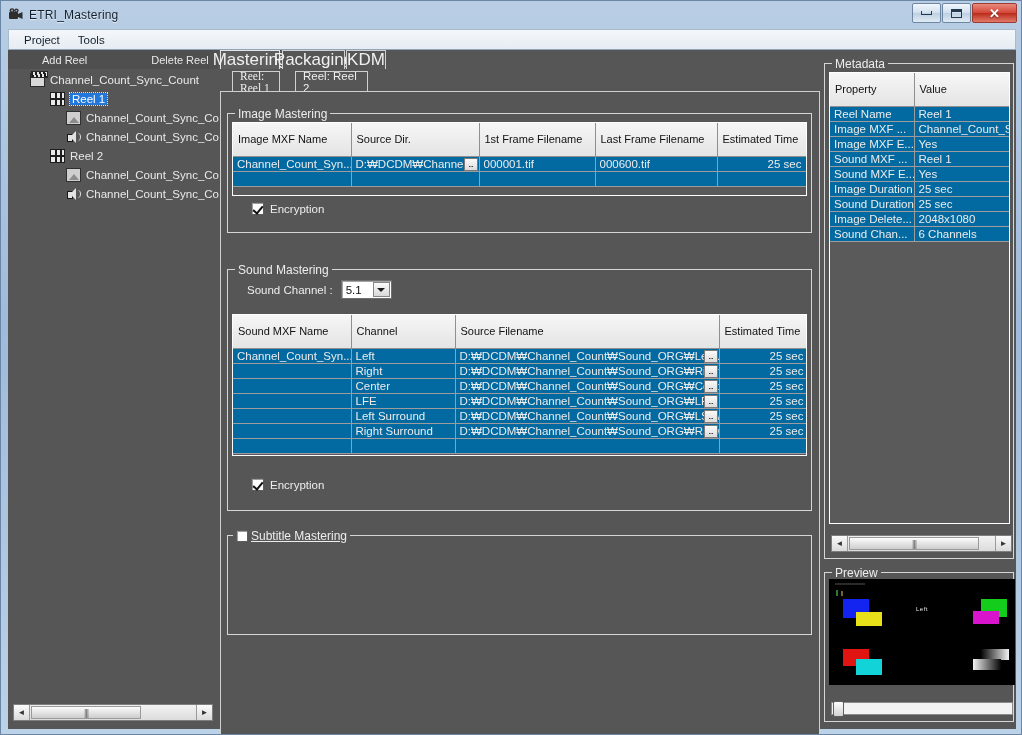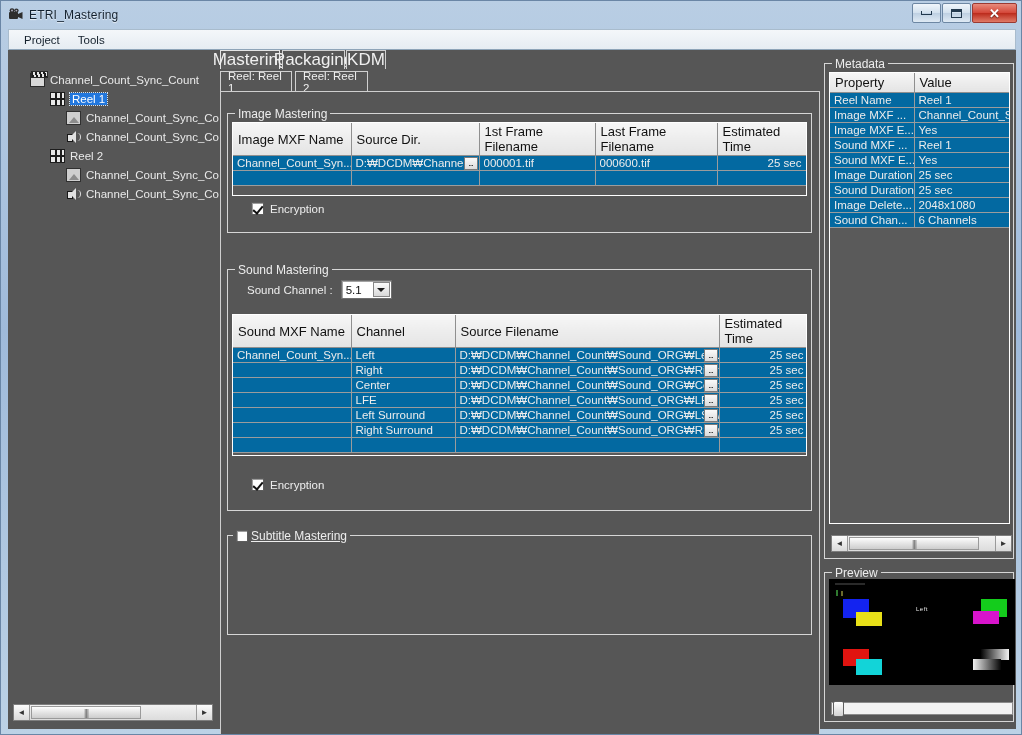--- a/index.html
+++ b/index.html
@@ -207,22 +207,22 @@
     color: #ededed; font-size: 12px; white-space: nowrap;
     display:flex; align-items:center; gap:3px;
   }
 
   
   .tbl { width: 100%; border-collapse: collapse; table-layout: fixed; }
   .tbl th {
     background: linear-gradient(180deg,#f6f6f6,#e4e4e4);
     border: 1px solid #8f8f8f;
     border-top: none; border-left: none;
-    color: #111; font-weight: normal; font-size: 13px;
-    text-align: left; padding: 1px 5px; height: 19px;
+    color: #111; font-weight: normal; font-size: 11px;
+    text-align: left; padding: 1px 5px; height: 33px;
   }
   .tbl td {
     border: 1px solid #9c9c9c;
     border-top:none; border-left:none;
     color: #ececec; font-size: 11.5px;
     padding: 0 4px; height: 15px;
     white-space: nowrap; overflow: hidden;
     background: #0369a1;
   }
   .tbl td.num { text-align: right; }
@@ -338,20 +338,24 @@
       <div class="wbtn">
           <span class="gl-max"></span>
         </div>
       <div class="wbtn close">✕</div>
     </div>
   </div>
 
   <div id="client">
 
     <div id="leftpanel">
+      <div id="reel-buttons">
+        <div class="reel-btn" id="btn-add-reel">Add Reel</div>
+        <div class="reel-btn" id="btn-del-reel">Delete Reel</div>
+      </div>
 
       <div id="tree">
         <div class="tnode ind1">
           <span class="ticon ic-clapper"></span>
           <span class="tlabel">Channel_Count_Sync_Count</span>
         </div>
 
         <div class="tnode ind2 sel">
           <span class="ticon ic-reel"></span>
           <span class="tlabel">Reel 1</span>
@@ -396,21 +400,21 @@
 
     <div id="centerpanel">
 
       <div class="tabstrip">
         <div class="tab active" style="left:0;width:60px;">Mastering</div>
         <div class="tab" style="left:62px;width:63px;">Packaging</div>
         <div class="tab" style="left:126px;width:40px;">KDM</div>
       </div>
 
       <div class="subtabstrip">
-        <div class="subtab" style="left:0;width:72px;">Reel: Reel 1</div>
+        <div class="subtab" style="left:12px;width:48px;font-family:Liberation Serif, serif;">Reel: Reel 1</div>
         <div class="subtab" style="left:75px;width:73px;">Reel: Reel 2</div>
       </div>
 
       <div id="tabbody">
 
         <div class="groupbox" style="left:6px; top:21px; width:585px; height:120px;">
           <div class="gb-title">
             <span>Image Mastering</span>
           </div>
 

